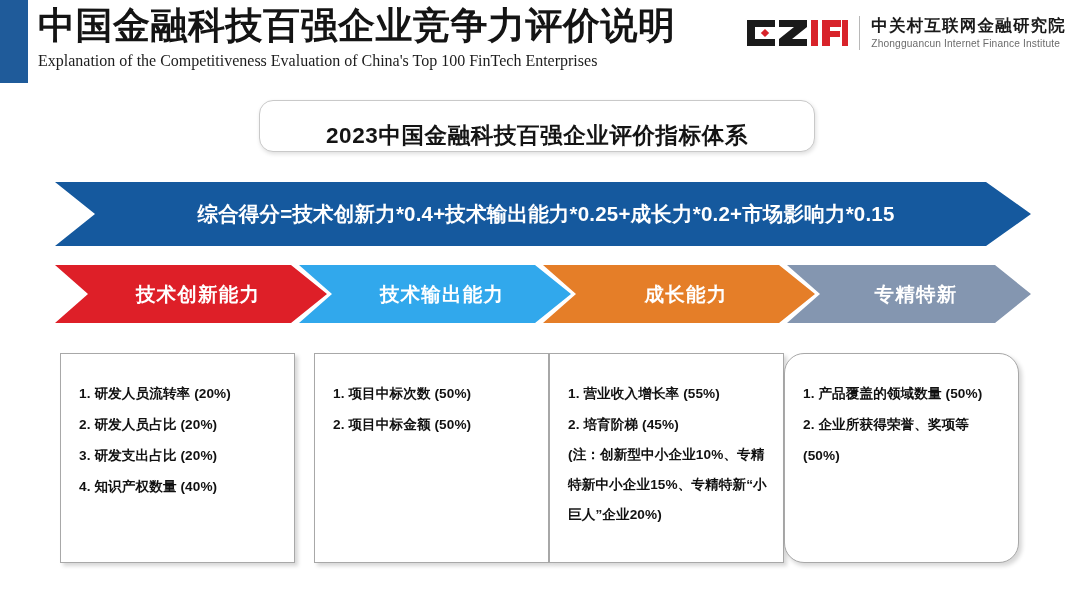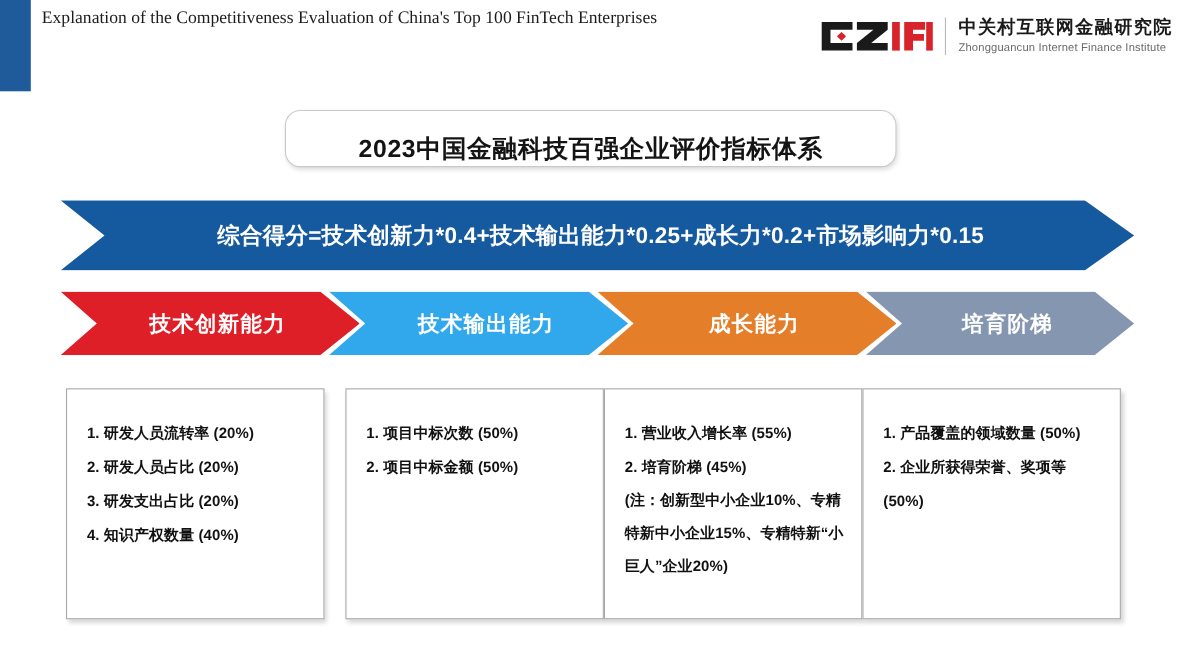--- a/index.html
+++ b/index.html
@@ -187,21 +187,21 @@
     height: 210px;
     background: #ffffff;
     border: 1.1px solid #a8a8a8;
     box-shadow: 2.5px 3px 4px rgba(0,0,0,0.16);
     box-sizing: border-box;
     padding: 24px 13px 10px 18px;
   }
   #card-0 { left: 0px; }
   #card-1 { left: 254px; }
   #card-2 { left: 489px; }
-  #card-3 { left: 724px; }
+  #card-3 { left: 724px; border-radius: 20px; }
 
   .card-line {
     font-size: 13.6px;
     font-weight: bold;
     line-height: 31px;
     color: #111111;
     letter-spacing: 0.1px;
     white-space: nowrap;
   }
   .card-line.wrap { white-space: normal; }
@@ -211,20 +211,21 @@
   .mark-svg { display: block; }
 </style>
 </head>
 <body>
 
 <div id="header">
 
   <div id="accent-bar"></div>
 
   <div id="title-block">
+    <div id="main-title">中国金融科技百强企业竞争力评价说明</div>
     <div id="sub-title">Explanation of the Competitiveness Evaluation of China's Top 100 FinTech Enterprises</div>
   </div>
 
   <div id="logo">
     <span id="logo-mark">
       <svg class="mark-svg" width="104" height="30" viewBox="0 0 104 30" xmlns="http://www.w3.org/2000/svg">
 
         <path d="M2 2 H30 V9 H10 V21 H30 V28 H2 Z" fill="#1a1a1a"></path>
 
         <path d="M20 11 L24.2 15 L20 19 L15.8 15 Z" fill="#D8232A"></path>
@@ -258,21 +259,21 @@
   <div class="pillar" id="pillar-1">
     <span class="pillar-label">技术输出能力</span>
   </div>
   <div class="pillar" id="pillar-0">
     <span class="pillar-label">技术创新能力</span>
   </div>
   <div class="pillar" id="pillar-2">
     <span class="pillar-label">成长能力</span>
   </div>
   <div class="pillar" id="pillar-3">
-    <span class="pillar-label">培育阶梯</span>
+    <span class="pillar-label">专精特新</span>
   </div>
 </div>
 
 <div id="cards">
 
   <div class="card" id="card-0">
     <div class="card-line">1. 研发人员流转率 (20%)</div>
     <div class="card-line">2. 研发人员占比 (20%)</div>
     <div class="card-line">3. 研发支出占比 (20%)</div>
     <div class="card-line">4. 知识产权数量 (40%)</div>

